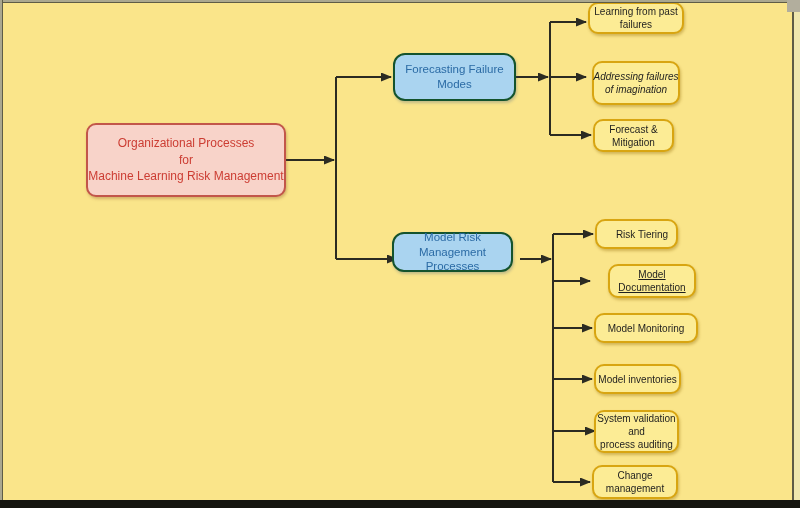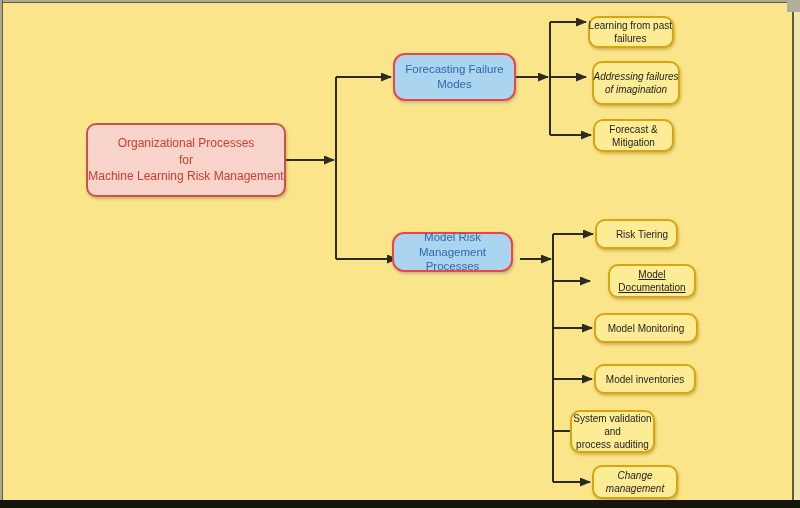--- a/index.html
+++ b/index.html
@@ -14,21 +14,21 @@
     position:absolute;display:flex;align-items:center;justify-content:center;
     text-align:center;box-sizing:border-box;
   }
   .node-label{white-space:pre;display:block}
   .node-root{
     background:#F8D3C9;border:2px solid #C2564A;border-radius:10px;
     color:#CC3D33;font-size:12px;line-height:1.4;
     box-shadow:1px 2px 3px rgba(140,80,40,.35);
   }
   .node-branch{
-    background:#AAD4F0;border:2px solid #ef4444;border-radius:12px;
+    background:#AAD4F0;border:2px solid #14532d;border-radius:12px;
     color:#2B6BA5;font-size:11.5px;line-height:1.3;
     box-shadow:1px 2px 3px rgba(60,90,130,.3);
   }
   .node-leaf{
     background:#FCEC95;border:2px solid #D8A511;border-radius:10px;
     color:#1E1E1E;font-size:10px;line-height:1.3;
     box-shadow:1px 2px 3px rgba(150,110,10,.4);
   }
   .frame-top{position:absolute;left:0;top:0;width:800px;height:2px;background:#ABA88F;border-bottom:1px solid #5E5C46}
   .frame-left{position:absolute;left:0;top:0;width:2px;height:508px;background:#ABA88F;border-right:1px solid #5E5C46}
@@ -72,21 +72,21 @@
     </div>
     <div class="node node-branch" style="left: 393px; top: 53px; width: 123px; height: 48px;">
       <span class="node-label">Forecasting Failure
 Modes</span>
     </div>
     <div class="node node-branch" style="left: 392px; top: 232px; width: 121px; height: 40px;">
       <span class="node-label">Model Risk
 Management
 Processes</span>
     </div>
-    <div class="node node-leaf" style="left: 588px; top: 16px; width: 86px; height: 32px; justify-content: flex-end;">
+    <div class="node node-leaf" style="left: 588px; top: 2px; width: 96px; height: 32px;">
       <span class="node-label">Learning from past
 failures</span>
     </div>
     <div class="node node-leaf" style="left: 592px; top: 61px; width: 88px; height: 44px; font-style: italic;">
       <span class="node-label">Addressing failures
 of imagination</span>
     </div>
     <div class="node node-leaf" style="left: 593px; top: 119px; width: 81px; height: 33px;">
       <span class="node-label">Forecast &amp;
 Mitigation</span>
@@ -94,29 +94,29 @@
     <div class="node node-leaf" style="left: 595px; top: 219px; width: 83px; height: 30px; padding-left: 11px;">
       <span class="node-label">Risk Tiering</span>
     </div>
     <div class="node node-leaf" style="left: 608px; top: 264px; width: 88px; height: 34px; text-decoration: underline;">
       <span class="node-label">Model
 Documentation</span>
     </div>
     <div class="node node-leaf" style="left: 594px; top: 313px; width: 104px; height: 30px;">
       <span class="node-label">Model Monitoring</span>
     </div>
-    <div class="node node-leaf" style="left: 594px; top: 364px; width: 102px; height: 30px;">
+    <div class="node node-leaf" style="left: 594px; top: 364px; width: 87px; height: 30px;">
       <span class="node-label">Model inventories</span>
     </div>
-    <div class="node node-leaf" style="left: 570px; top: 410px; width: 85px; height: 43px;">
+    <div class="node node-leaf" style="left: 594px; top: 410px; width: 85px; height: 43px;">
       <span class="node-label">System validation
 and
 process auditing</span>
     </div>
-    <div class="node node-leaf" style="left: 592px; top: 465px; width: 86px; height: 34px; font-style: italic;">
+    <div class="node node-leaf" style="left: 592px; top: 465px; width: 86px; height: 34px;">
       <span class="node-label">Change
 management</span>
     </div>
   </div>
 
 <div class="frame-top"></div>
 <div class="frame-left"></div>
 <div class="frame-right"></div>
 <div class="frame-right-strip"></div>
 <div class="scroll-corner"></div>

